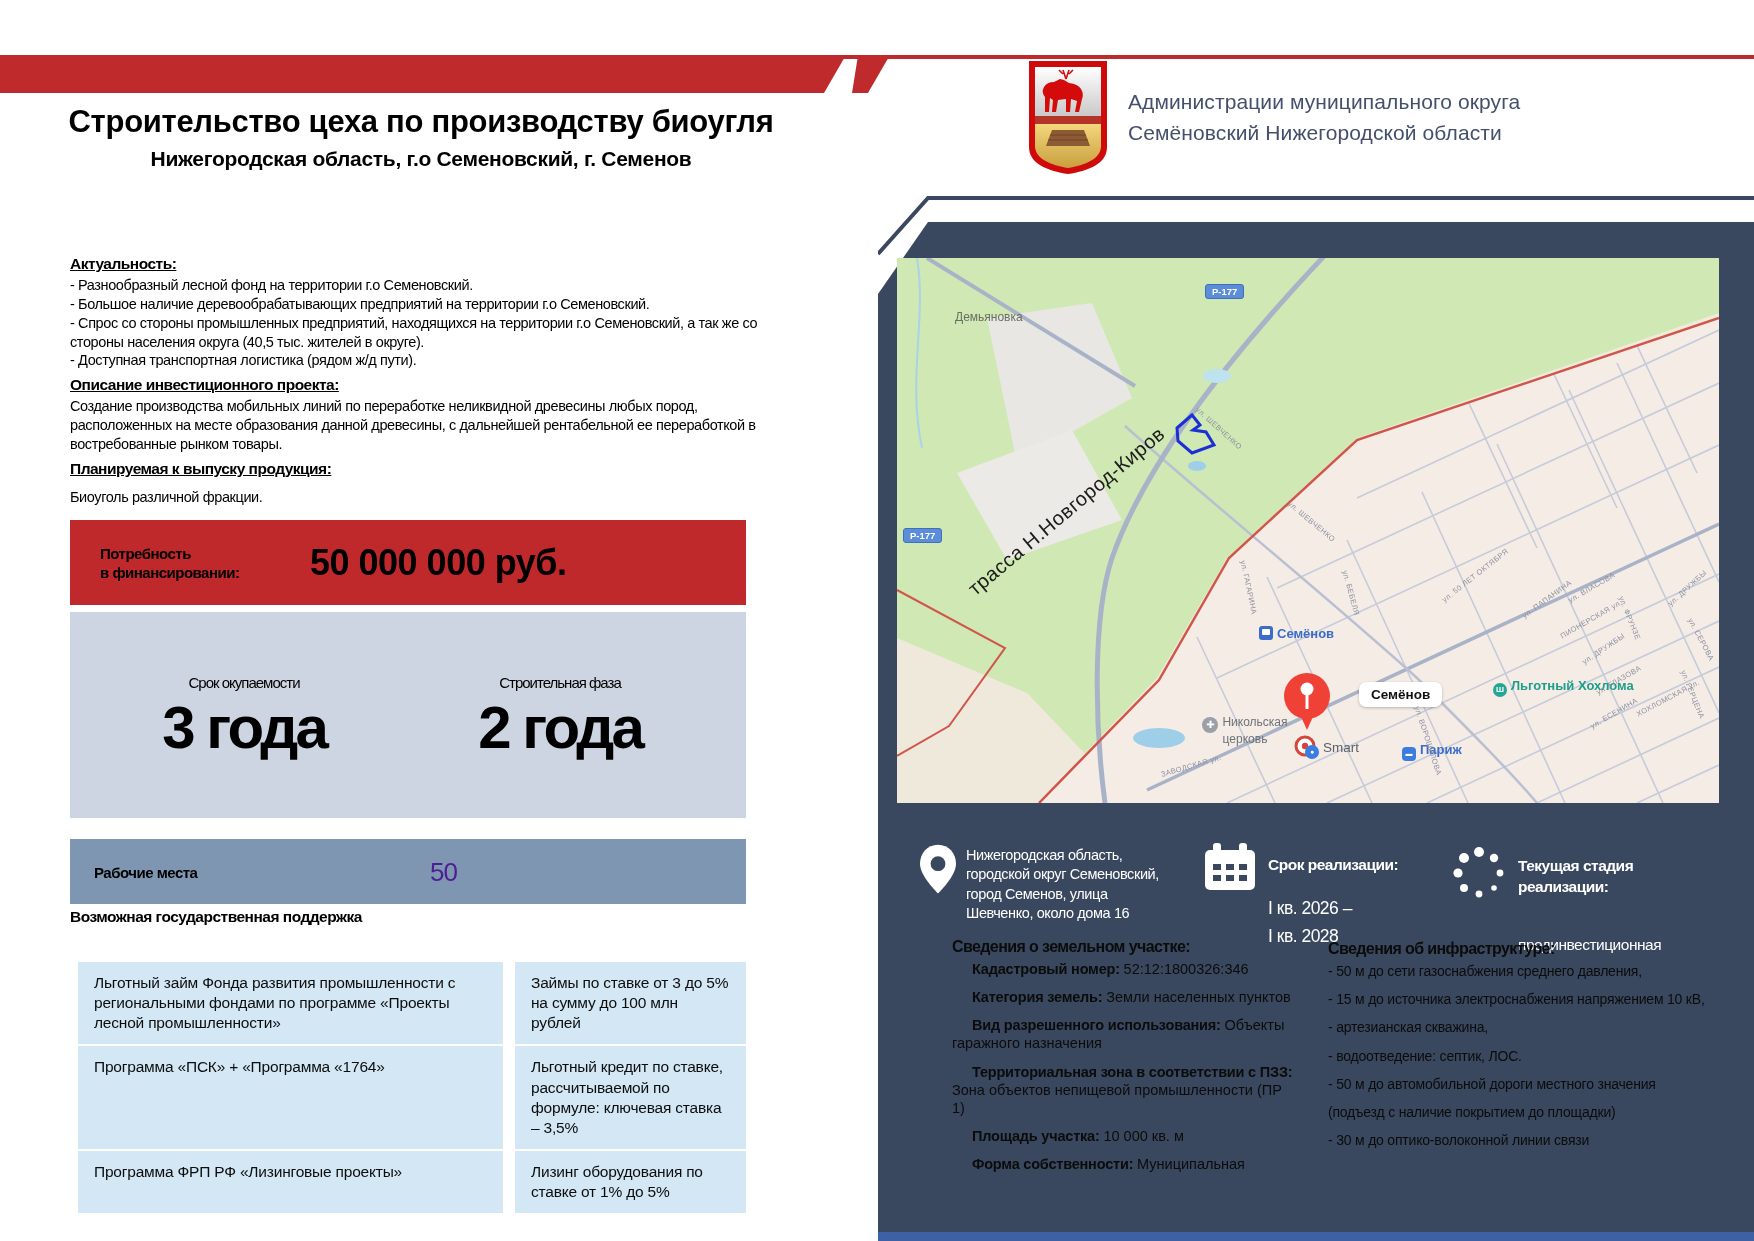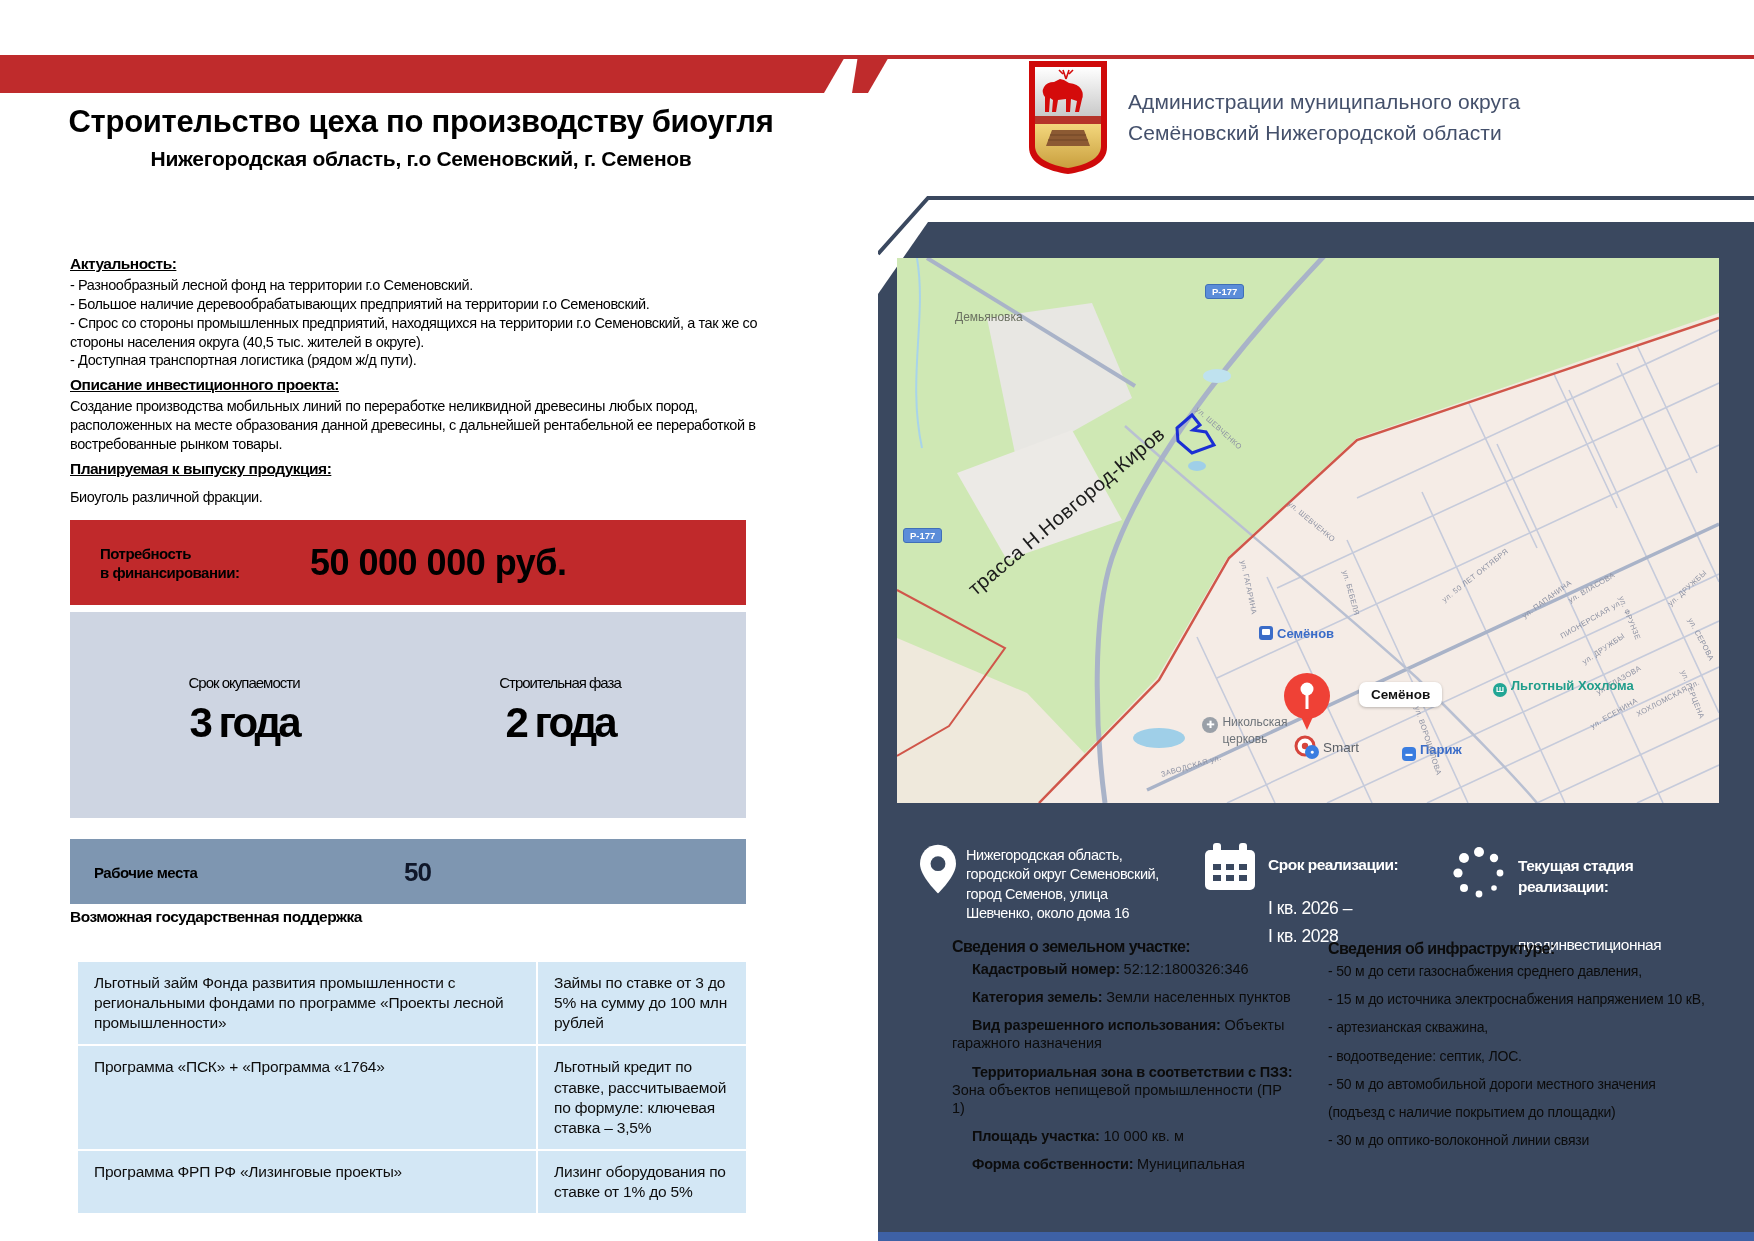--- a/index.html
+++ b/index.html
@@ -33,37 +33,37 @@
   .banner{position:absolute;left:70px;top:520px;width:676px;height:85px;background:#c0292b;}
   .banner-label{position:absolute;left:30px;top:50%;transform:translateY(-50%);
                 font-size:15px;font-weight:bold;line-height:1.3;letter-spacing:-0.5px;color:#000;}
   .banner-value{position:absolute;left:240px;top:50%;transform:translateY(-50%);
                 font-size:36px;font-weight:bold;letter-spacing:-0.5px;color:#000;}
 
   
   .metrics{position:absolute;left:70px;top:612px;width:676px;height:206px;background:#ced5e2;}
   .metric{position:absolute;top:62px;width:320px;text-align:center;}
   .metric .mlabel{font-size:15px;letter-spacing:-1px;color:#000;}
-  .metric .mvalue{font-size:42px;font-weight:bold;letter-spacing:-3px;color:#000;margin-top:8px;}
+  .metric .mvalue{font-size:60px;font-weight:bold;letter-spacing:-3px;color:#000;margin-top:2px;}
   .metric.m1{left:14px;} .metric.m2{left:330px;}
 
   
   .jobs{position:absolute;left:70px;top:839px;width:676px;height:65px;background:#7e96b1;}
   .jobs-label{position:absolute;left:24px;top:50%;transform:translateY(-50%);
               font-size:15px;font-weight:bold;letter-spacing:-0.5px;color:#000;}
-  .jobs-value{position:absolute;left:334px;top:50%;transform:translateY(-50%);
-              font-size:26px;font-weight:bold;letter-spacing:-1px;color:#0f172a;}
+  .jobs-value{position:absolute;left:360px;top:50%;transform:translateY(-50%);
+              font-size:26px;font-weight:normal;letter-spacing:-1px;color:#4c1d95;}
 
   .support-h{position:absolute;left:70px;top:908px;font-size:15.5px;font-weight:bold;letter-spacing:-0.5px;color:#000;}
 
   
   .table{position:absolute;left:78px;top:962px;width:668px;}
   .trow{display:flex;margin-bottom:2px;}
   .tcell{background:#d3e7f5;padding:11px 16px 11px 16px;font-size:15.5px;line-height:1.3;letter-spacing:-0.2px;color:#0d0d0d;}
-  .tcell-l{width:458px;box-sizing:border-box;margin-right:2px;}
+  .tcell-l{width:425px;box-sizing:border-box;margin-right:12px;}
   .tcell-r{flex:1;box-sizing:border-box;}
   .trow:nth-child(1) .tcell{min-height:72px;box-sizing:border-box;}
   .trow:nth-child(2) .tcell{min-height:88px;box-sizing:border-box;}
   .trow:nth-child(3) .tcell{min-height:52px;box-sizing:border-box;}
 
   
   .panel-svg{position:absolute;left:878px;top:194px;}
 
   
   .map{position:absolute;left:897px;top:258px;width:822px;height:545px;background:#f0eadd;overflow:hidden;}

